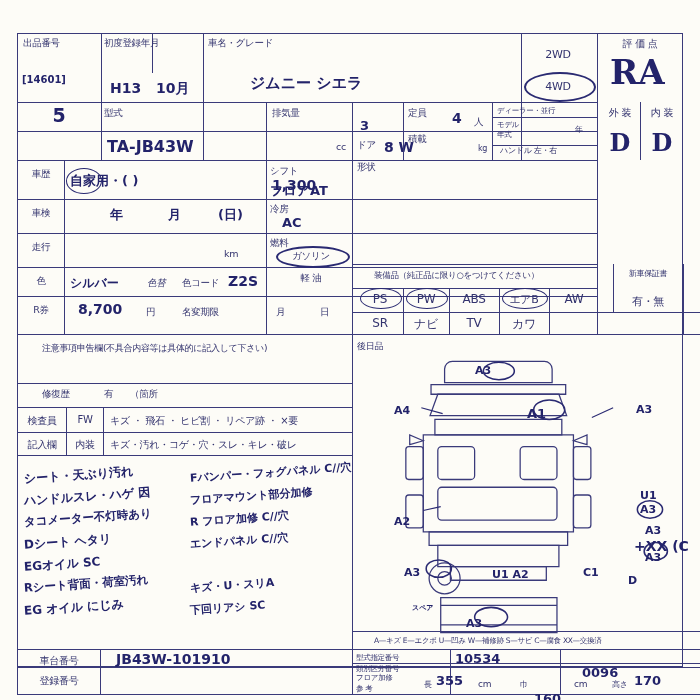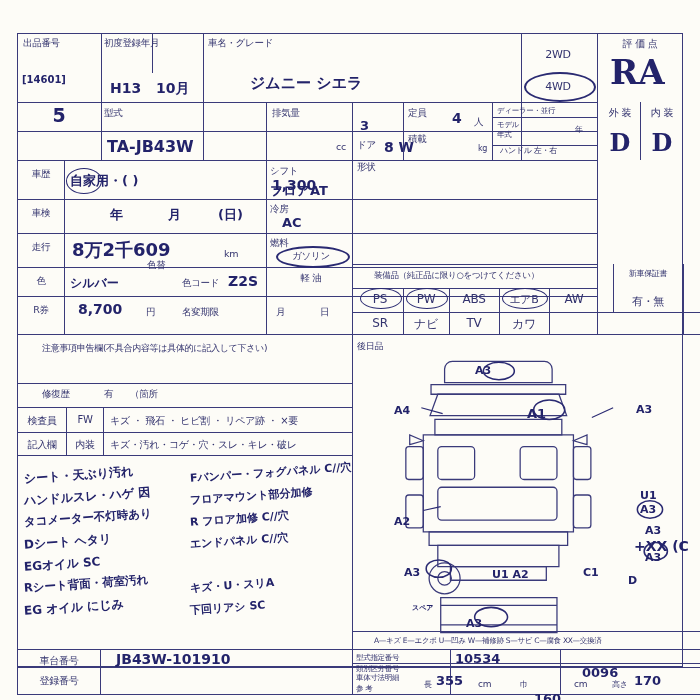--- a/index.html
+++ b/index.html
@@ -135,26 +135,25 @@
   <div class="b lbl ctr" style="left:20px;top:168px;width:42px;">車歴</div>
   <div class="b hand med" style="left:70px;top:172px;font-size:13px;">自家用・(              )</div>
   <div class="circ" style="left:66px;top:168px;width:34px;height:24px;"></div>
 
   <div class="b lbl ctr" style="left:20px;top:207px;width:42px;">車検</div>
   <div class="b hand med" style="left:110px;top:206px;font-size:13px;">年</div>
   <div class="b hand med" style="left:168px;top:206px;font-size:13px;">月</div>
   <div class="b hand med" style="left:218px;top:206px;font-size:13px;">(日)</div>
 
   <div class="b lbl ctr" style="left:20px;top:241px;width:42px;">走行</div>
-  <div class="b hand" style="left:72px;top:238px;font-size:18px;">8万2千609</div>
   <div class="b lbl" style="left:224px;top:248px;">km</div>
 
   <div class="b lbl ctr" style="left:20px;top:275px;width:42px;">色</div>
   <div class="b hand" style="left:70px;top:275px;font-size:12px;">シルバー</div>
-  <div class="b lbl" style="left:147px;top:259px;">色替</div>
+  <div class="b lbl" style="left:147px;top:277px;font-style:italic;">色替</div>
   <div class="b lbl" style="left:182px;top:277px;">色コード</div>
   <div class="b hand" style="left:228px;top:273px;font-size:14px;">Z2S</div>
 
   <div class="b lbl ctr" style="left:20px;top:304px;width:42px;">R券</div>
   <div class="b hand" style="left:78px;top:301px;font-size:14px;">8,700</div>
   <div class="b lbl" style="left:146px;top:306px;">円</div>
   <div class="b lbl" style="left:182px;top:306px;">名変期限</div>
   <div class="b lbl" style="left:276px;top:306px;">月</div>
   <div class="b lbl" style="left:320px;top:306px;">日</div>
 
@@ -329,21 +328,21 @@
 
   <div class="b lbl" style="left:356px;top:652px;font-size:7.5px;line-height:11px;">
     <span>型式指定番号</span><br>
     <span>類別区分番号</span>
   </div>
   <div class="b hand" style="left:455px;top:651px;font-size:13px;">10534</div>
   <div class="b hand" style="left:582px;top:665px;font-size:13px;">0096</div>
   <div class="line hl" style="left:352px;top:663px;width:348px;"></div>
 
   <div class="b lbl" style="left:356px;top:672px;font-size:7.5px;line-height:11px;">
-    <span>車体寸法明細</span><br>
+    <span>フロア加修</span><br>
     <span>参 考</span>
   </div>
   <div class="b hand" style="left:436px;top:673px;font-size:13px;">355</div>
   <div class="b lbl" style="left:478px;top:679px;font-size:9px;">cm</div>
   <div class="b hand" style="left:534px;top:691px;font-size:13px;">160</div>
   <div class="b lbl" style="left:574px;top:679px;font-size:9px;">cm</div>
   <div class="b hand" style="left:634px;top:673px;font-size:13px;">170</div>
   <div class="b lbl" style="left:612px;top:679px;font-size:8px;">高さ</div>
   <div class="b lbl" style="left:520px;top:679px;font-size:8px;">巾</div>
   <div class="b lbl" style="left:424px;top:679px;font-size:8px;">長</div>

